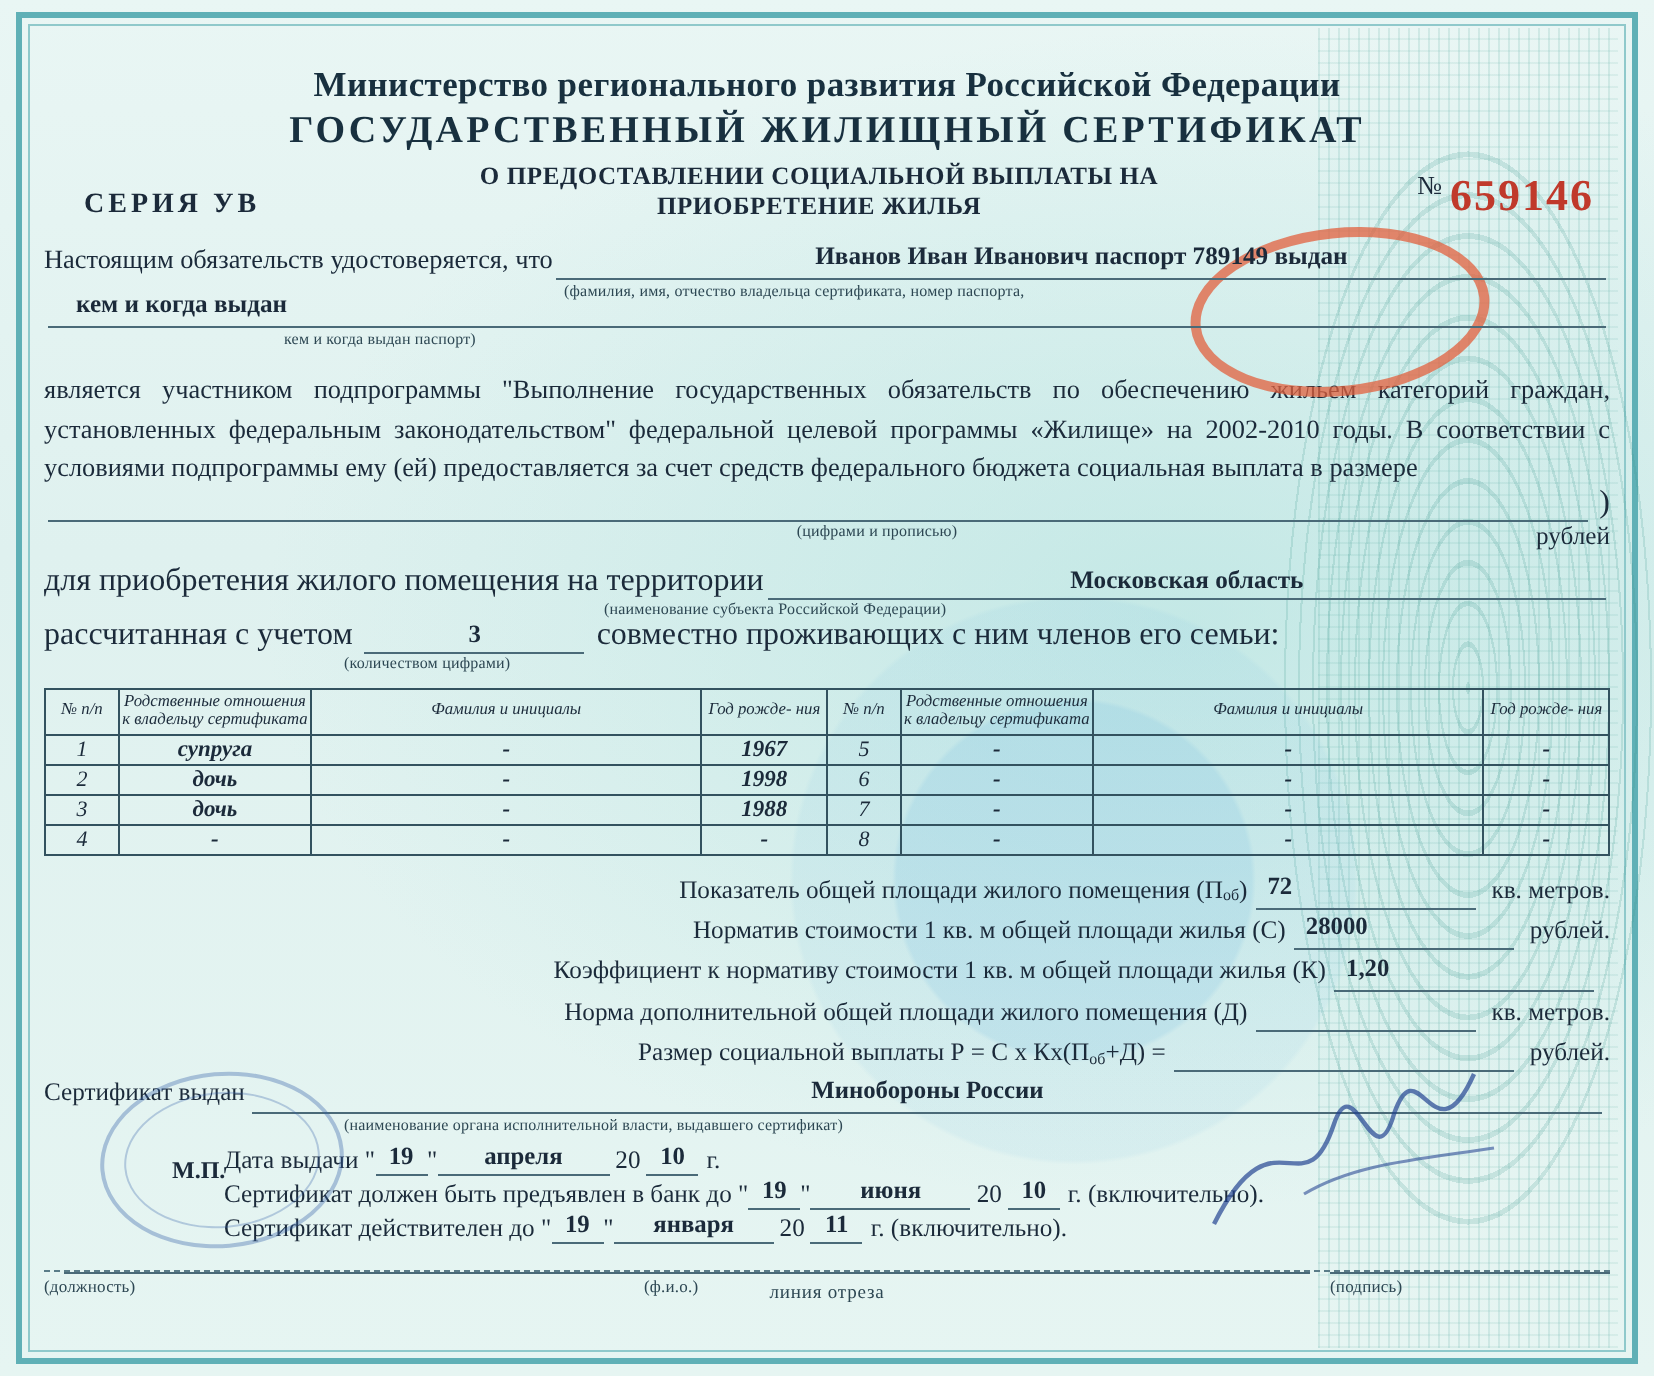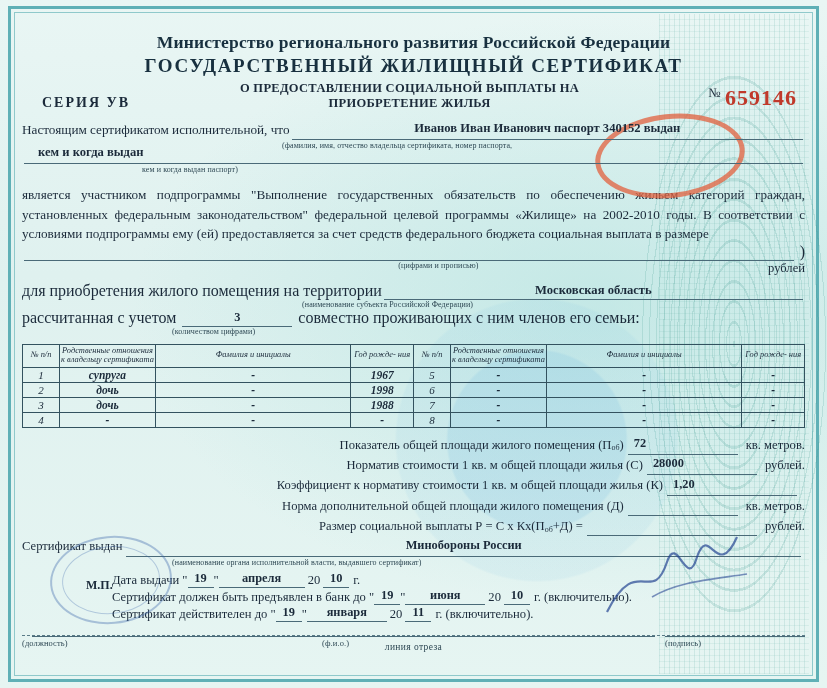--- a/index.html
+++ b/index.html
@@ -132,23 +132,23 @@
           <span class="numsign">№</span>
           <span class="number">659146</span>
         </div>
       </div>
     </div>
 
     <div class="oval"></div>
 
     <div class="body">
       <div class="row1">
-        <span class="lbl">Настоящим сертификатом исполнительной, что</span>
+        <span class="lbl">Настоящим обязательств удостоверяется, что</span>
         <span class="rule">
-            <span class="val">Иванов Иван Иванович паспорт      340152  выдан</span>
+            <span class="val">Иванов Иван Иванович паспорт      789149  выдан</span>
           </span>
       </div>
       <div class="cap" style="margin-left:260px;">(фамилия, имя, отчество владельца сертификата, номер паспорта,</div>
       <div class="row1" style="margin-top:-2px;">
         <span class="rule">
             <span class="val left">кем и когда выдан</span>
           </span>
       </div>
       <div class="cap" style="margin-left:120px;">кем и когда выдан паспорт)</div>
     </div>

